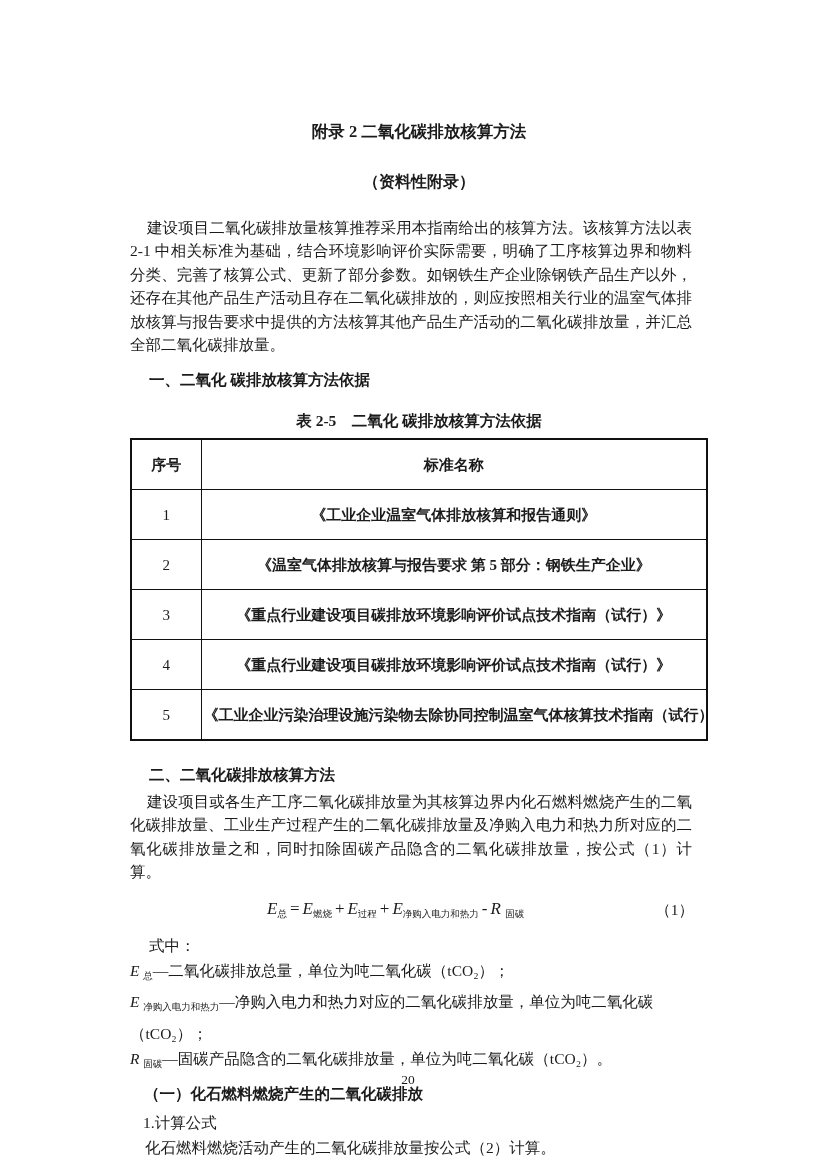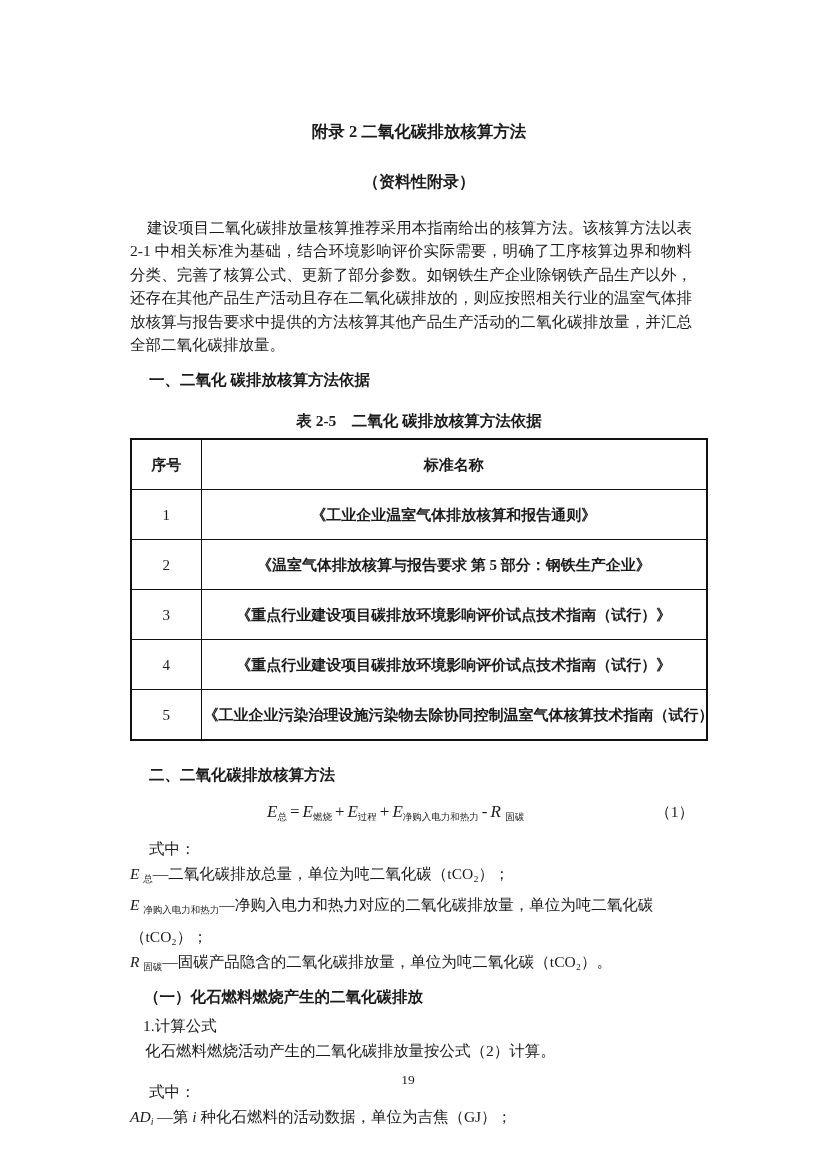--- a/index.html
+++ b/index.html
@@ -63,21 +63,21 @@
     font-size:15.5px;line-height:24px;text-indent:19px;
   }
   .def-line{
     margin:0;
     font-size:15.5px;line-height:25.5px;
   }
   .def-line .sym, .formula .sym{font-style:italic;font-family:"Liberation Serif","DejaVu Serif",serif;}
   sub.cn{font-size:9.5px;vertical-align:-3px;}
   sub.it{font-size:10px;font-style:italic;vertical-align:-3px;}
   .formula{
-    display:flex;align-items:flex-start;
+    display:flex;align-items:flex-end;
     margin:15px 0 0 0;
     font-size:17px;
   }
   .formula .f-left{flex:1 1 auto;}
   .formula .f-num{flex:0 0 auto;font-size:15.5px;margin-right:14px;}
   .formula .op{margin:0 3px;font-style:normal;}
   .f1-left{padding-left:137px;}
   .f2-left{padding-left:222px;}
   .sum-sign{font-size:24px;font-style:normal;vertical-align:-3px;}
   .sum-limits{
@@ -138,20 +138,21 @@
       </tr>
       <tr>
         <td class="num">5</td>
         <td class="name">《工业企业污染治理设施污染物去除协同控制温室气体核算技术指南（试行）》</td>
       </tr>
     </tbody>
   </table>
 
   <h3 class="sec-heading gap-lg">二、二氧化碳排放核算方法</h3>
 
+  <p class="para" style="margin-top:3px;">建设项目或各生产工序二氧化碳排放量为其核算边界内化石燃料燃烧产生的二氧化碳排放量、工业生产过程产生的二氧化碳排放量及净购入电力和热力所对应的二氧化碳排放量之和，同时扣除固碳产品隐含的二氧化碳排放量，按公式（1）计算。</p>
 
   <div class="formula">
     <span class="f-left f1-left">
       <span class="sym">E</span><sub class="cn">总</sub><span class="op">=</span><span class="sym">E</span><sub class="cn">燃烧</sub><span class="op">+</span><span class="sym">E</span><sub class="cn">过程</sub><span class="op">+</span><span class="sym">E</span><sub class="cn">净购入电力和热力</sub><span class="op">-</span><span class="sym">R</span> <sub class="cn">固碳</sub>
     </span>
     <span class="f-num">（1）</span>
   </div>
 
   <p class="where">式中：</p>
 
@@ -162,15 +163,15 @@
   <h3 class="sec-heading" style="margin-top:4px;text-indent:14px;">（一）化石燃料燃烧产生的二氧化碳排放</h3>
 
   <p class="step-label">1.计算公式</p>
   <p class="plain-para">化石燃料燃烧活动产生的二氧化碳排放量按公式（2）计算。</p>
 
 
   <p class="where w2">式中：</p>
 
   <p class="def-line"><span class="sym">AD</span><sub class="it">i</sub><span> —第 </span><span class="sym">i</span><span> 种化石燃料的活动数据，单位为吉焦（GJ）；</span></p>
 
-  <div class="page-number">19</div>
+  <div class="page-number">20</div>
 
 </div>
 
 </body></html>

